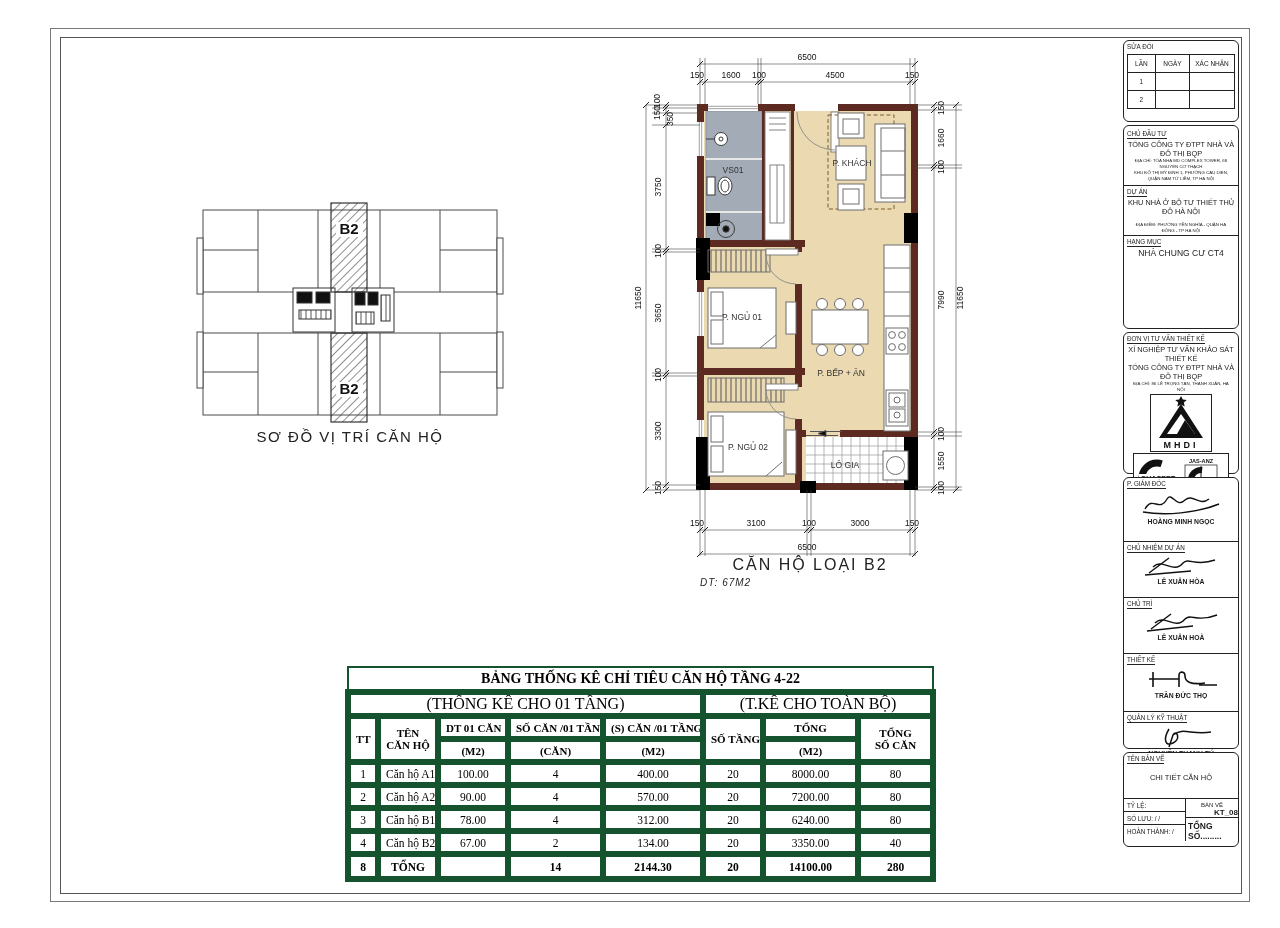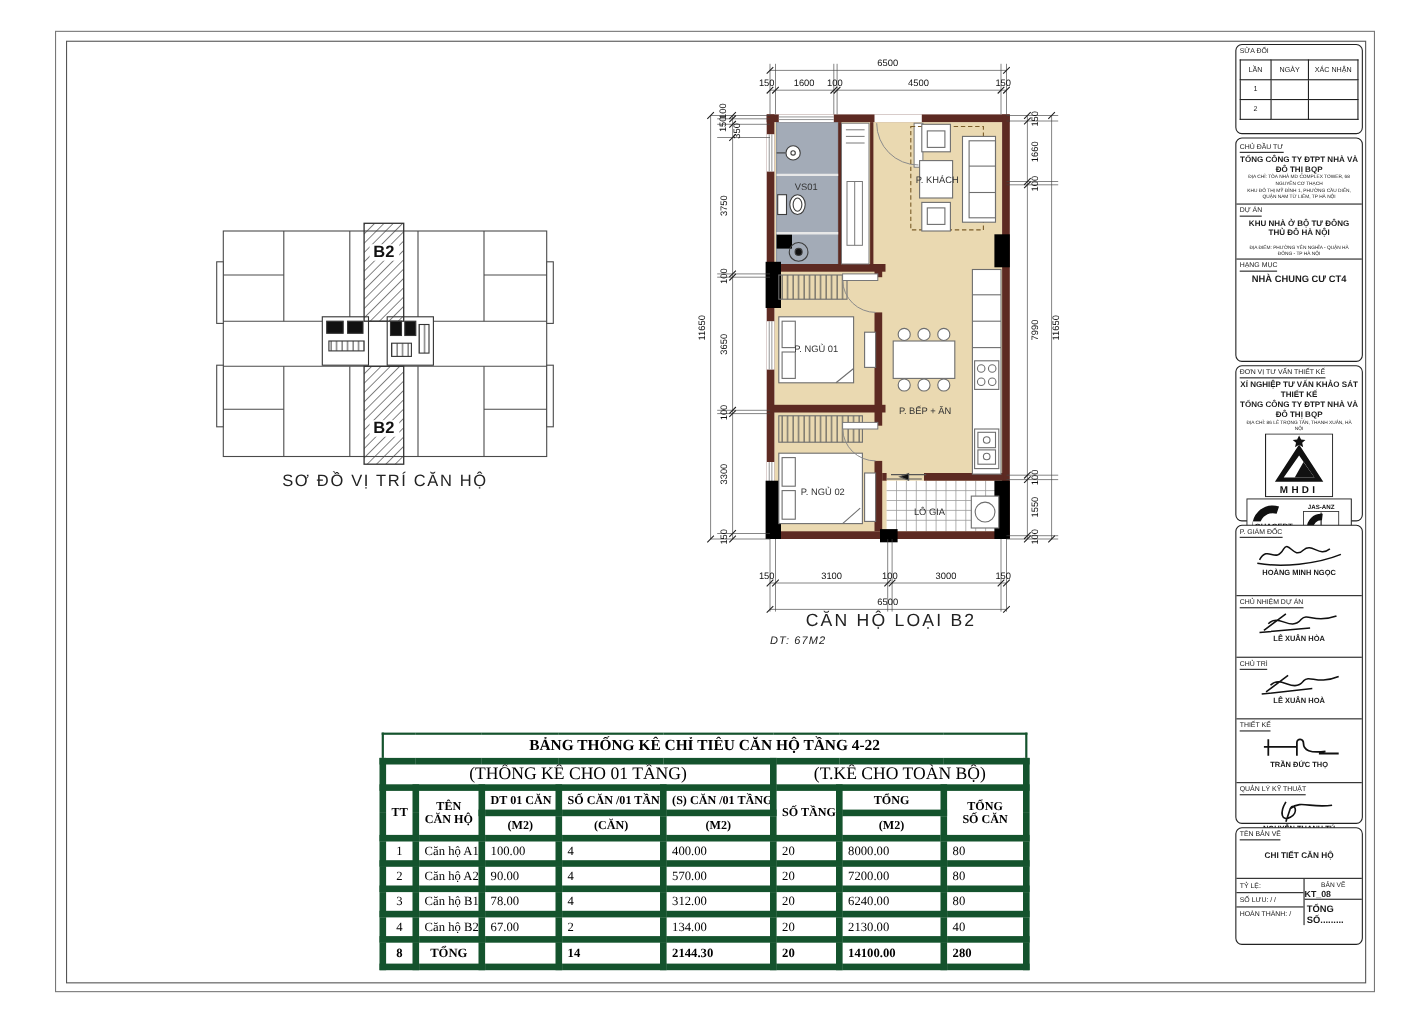--- a/index.html
+++ b/index.html
@@ -11,28 +11,28 @@
   #frame-inner{left:60px;top:37px;width:1180px;height:855px;border:1px solid #555;}
 
   
   #stat-table{left:345px;top:666px;width:585px;border-collapse:collapse;table-layout:fixed;
               font-family:"Liberation Serif",serif;font-size:11.5px;color:#000;background:#fff;}
   #stat-table td{border:6px solid #14532d;padding:0 5px;height:17px;overflow:hidden;white-space:nowrap;}
   #stat-table .tt{text-align:center;}
   #stat-table .ttl{font-size:14px;font-weight:bold;text-align:center;height:21px;border-width:2px;}
   #stat-table .grp{text-align:center;font-size:16px;}
   #stat-table .hd{font-weight:bold;text-align:center;font-size:11px;}
-  #stat-table .num{text-align:left;margin-left:16px;}
+  #stat-table .num{text-align:center;margin-left:16px;}
   #stat-table .tot td{font-weight:bold;height:19px;}
   
   #title-block{left:1123px;top:40px;width:116px;height:852px;font-size:7px;}
   .tb-box{border:1px solid #222;border-radius:6px;background:#fff;margin-bottom:3px;
           padding:2px 3px;box-sizing:border-box;position:relative;}
   .tb-label{display:inline-block;font-size:6.3px;border-bottom:1px solid #222;padding-bottom:1px;margin-bottom:1px;}
-  .tb-name{font-weight:bold;text-align:center;font-size:7.3px;line-height:1.25;}
+  .tb-name{font-weight:normal;text-align:center;font-size:7.3px;line-height:1.25;}
   .tb-addr{font-size:4.6px;text-align:center;line-height:1.3;color:#222;transform:scale(.95);}
   .tb-sec{border-top:1px solid #222;margin:2px -3px 0;padding:2px 3px 1px;}
   .tb-sec:first-child{border-top:none;margin-top:0;}
   .sig-name{font-weight:bold;text-align:center;font-size:6.8px;margin-top:1px;}
   .sig-svg{display:block;margin:1px auto 0;}
   table.rev{border-collapse:collapse;width:100%;margin-top:2px;font-size:6.5px;}
   table.rev td{border:1px solid #222;text-align:center;height:15px;}
   .ft-grid{display:grid;grid-template-columns:62px 1fr;border-top:1px solid #222;margin:2px -3px -2px;}
   .ft-l{border-right:1px solid #222;}
   .ft-row{border-top:1px solid #222;padding:3px 3px 2px;font-size:6.3px;white-space:nowrap;}
@@ -405,21 +405,21 @@
       <td class="num">6240.00</td>
       <td class="num">80</td>
     </tr>
     <tr>
       <td class="tt">4</td>
       <td>Căn hộ B2</td>
       <td class="num">67.00</td>
       <td class="num">2</td>
       <td class="num">134.00</td>
       <td class="num">20</td>
-      <td class="num">2130.00</td>
+      <td class="num">3350.00</td>
       <td class="num">40</td>
     </tr>
     <tr class="tot">
       <td class="tt">8</td>
       <td class="tt">TỔNG</td>
       <td class="num"></td>
       <td class="num">14</td>
       <td class="num">2144.30</td>
       <td class="num">20</td>
       <td class="num">14100.00</td>
@@ -455,21 +455,21 @@
 
     <div class="tb-box" style="height:204px">
       <div class="tb-sec" style="height:52px">
         <span class="tb-label">CHỦ ĐẦU TƯ</span>
         <div class="tb-name">TỔNG CÔNG TY ĐTPT NHÀ VÀ ĐÔ THỊ BQP</div>
         <div class="tb-addr">ĐỊA CHỈ: TÒA NHÀ MD COMPLEX TOWER, 68 NGUYỄN CƠ THẠCH</div>
         <div class="tb-addr">KHU ĐÔ THỊ MỸ ĐÌNH 1, PHƯỜNG CẦU DIỄN, QUẬN NAM TỪ LIÊM, TP HÀ NỘI</div>
       </div>
       <div class="tb-sec" style="height:44px">
         <span class="tb-label">DỰ ÁN</span>
-        <div class="tb-name">KHU NHÀ Ở BỘ TƯ ĐÔNG THỦ ĐÔ HÀ NỘI</div>
+        <div class="tb-name">KHU NHÀ Ở BỘ TƯ THIẾT THỦ ĐÔ HÀ NỘI</div>
         <div class="tb-addr" style="margin-top:6px">ĐỊA ĐIỂM: PHƯỜNG YÊN NGHĨA - QUẬN HÀ ĐÔNG - TP HÀ NỘI</div>
       </div>
       <div class="tb-sec" style="height:26px">
         <span class="tb-label">HẠNG MỤC</span>
         <div class="tb-name" style="font-size:8.5px">NHÀ CHUNG CƯ CT4</div>
       </div>
     </div>
 
     <div class="tb-box" style="height:142px">
       <span class="tb-label">ĐƠN VỊ TƯ VẤN THIẾT KẾ</span>
@@ -529,30 +529,30 @@
       </div>
       <div class="tb-sec" style="height:50px">
         <span class="tb-label">QUẢN LÝ KỸ THUẬT</span>
         <svg class="sig-svg" width="84" height="24" viewBox="0 0 84 24">
           <path d="M30 4 C24 14 26 22 34 18 C42 14 38 4 34 10 L30 22 M34 10 C44 2 52 10 72 7" fill="none" stroke="#111" stroke-width="1.5"></path>
         </svg>
         <div class="sig-name">NGUYỄN THANH TÚ</div>
       </div>
     </div>
 
-    <div class="tb-box" style="height:107px;padding:2px 3px 0">
+    <div class="tb-box" style="height:95px;padding:2px 3px 0">
       <span class="tb-label">TÊN BẢN VẼ</span>
       <div class="tb-name" style="margin-top:8px;font-size:7.5px">CHI TIẾT CĂN HỘ</div>
       <div class="ft-grid" style="margin-top:16px">
         <div class="ft-l">
           <div class="ft-row">TỶ LỆ:</div>
           <div class="ft-row">SỐ LƯU:      /      /</div>
           <div class="ft-row">HOÀN THÀNH:      /</div>
         </div>
         <div>
           <div style="text-align:center;font-size:6px;padding-top:3px">BẢN VẼ</div>
-          <div style="text-align:left;font-size:8px;font-weight:bold">KT_08</div>
+          <div style="text-align:right;font-size:8px;font-weight:bold">KT_08</div>
           <div style="border-top:1px solid #222;font-size:8.5px;font-weight:bold;padding:3px 2px 0">TỔNG SỐ.........</div>
         </div>
       </div>
     </div>
   </div>
 </div>
 
 </body></html>

